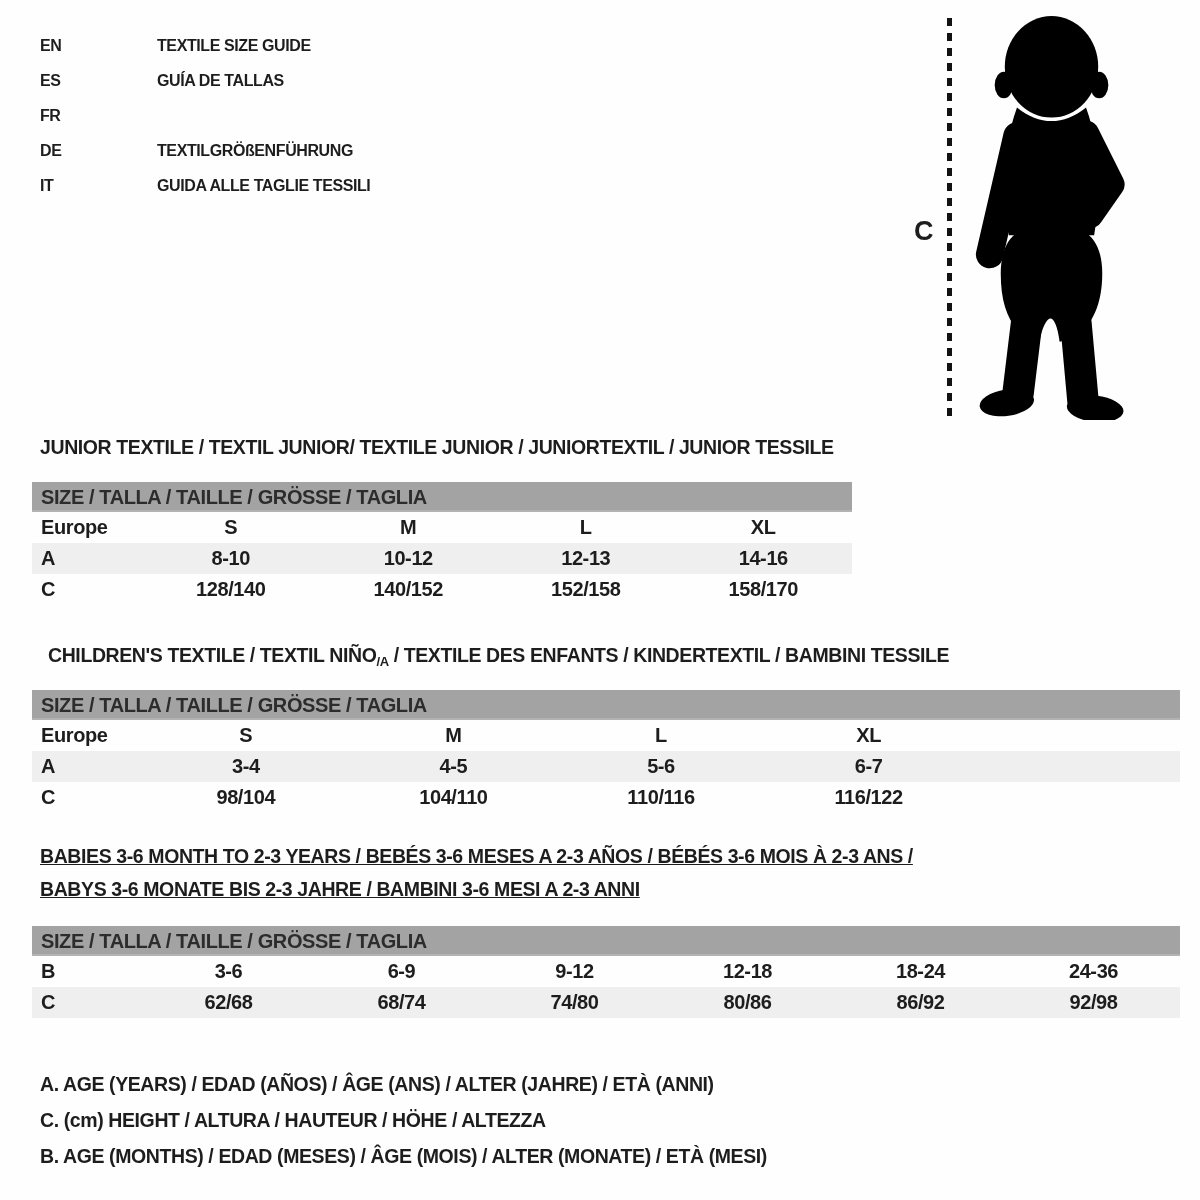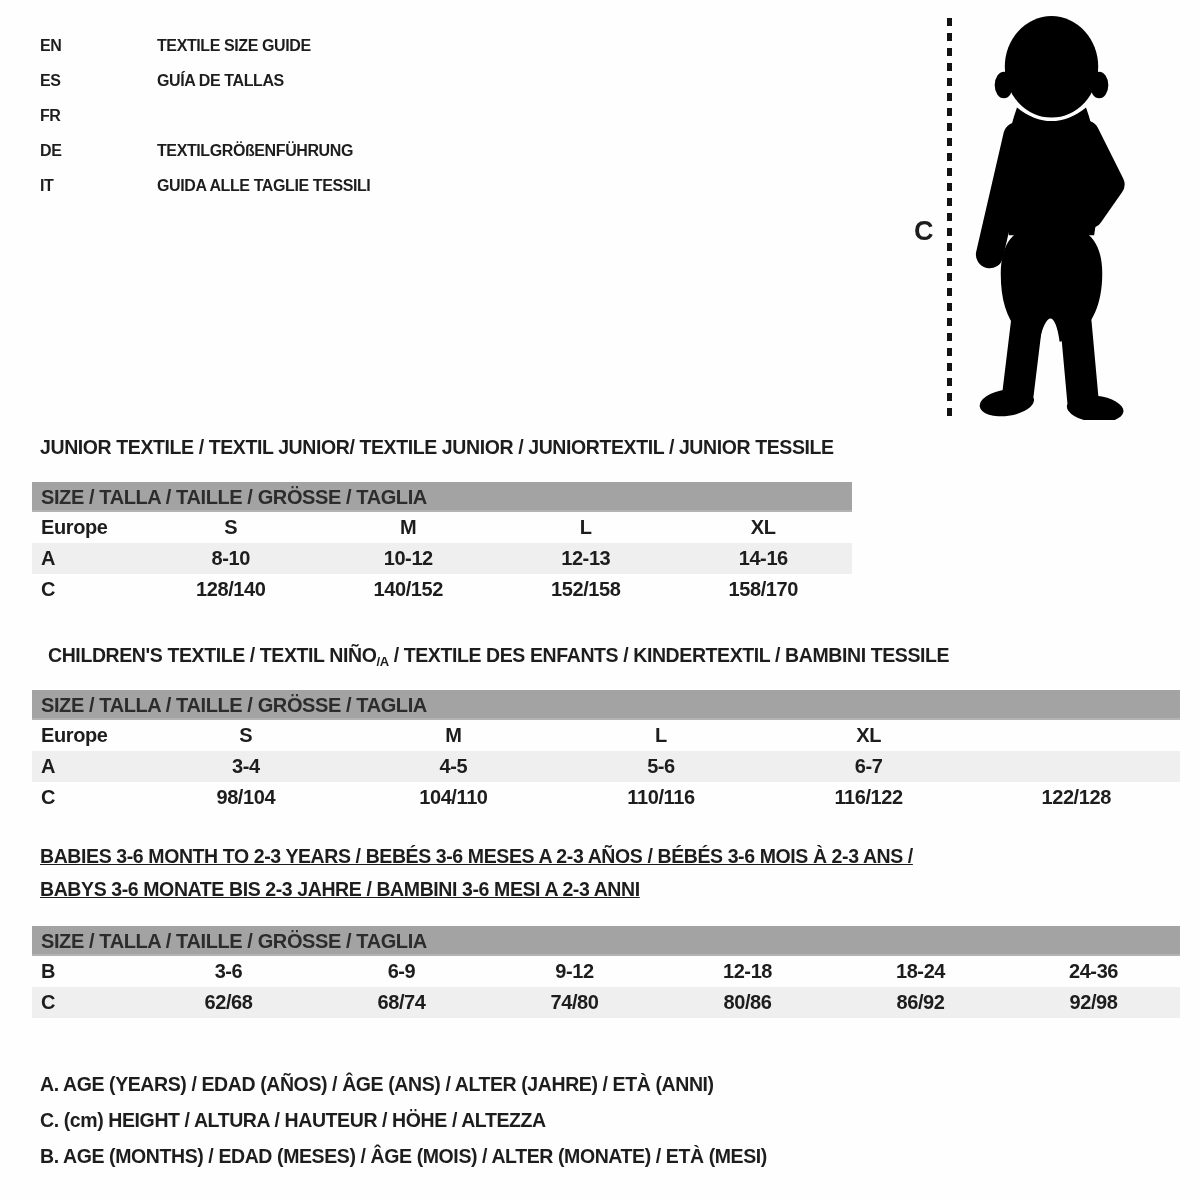--- a/index.html
+++ b/index.html
@@ -138,21 +138,20 @@
       <span class="val">4-5</span>
       <span class="val">5-6</span>
       <span class="val">6-7</span>
     </div>
     <div class="trow">
       <span class="lbl">C</span>
       <span class="val">98/104</span>
       <span class="val">104/110</span>
       <span class="val">110/116</span>
       <span class="val">116/122</span>
-      <span class="val">122/128</span>
     </div>
   </div>
 
   <h2 class="sec-title" id="babies-title" style="left:40px; top:840px;">
     <div>BABIES 3-6 MONTH TO 2-3 YEARS / BEBÉS 3-6 MESES A 2-3 AÑOS / BÉBÉS 3-6 MOIS À 2-3 ANS /</div>
     <div>BABYS 3-6 MONATE BIS 2-3 JAHRE / BAMBINI 3-6 MESI A 2-3 ANNI</div>
   </h2>
   <div class="tbl tbl-babies" style="left:32px; top:926px; width:1148px;">
     <div class="size-bar">SIZE / TALLA / TAILLE / GRÖSSE / TAGLIA</div>
     <div class="trow">

